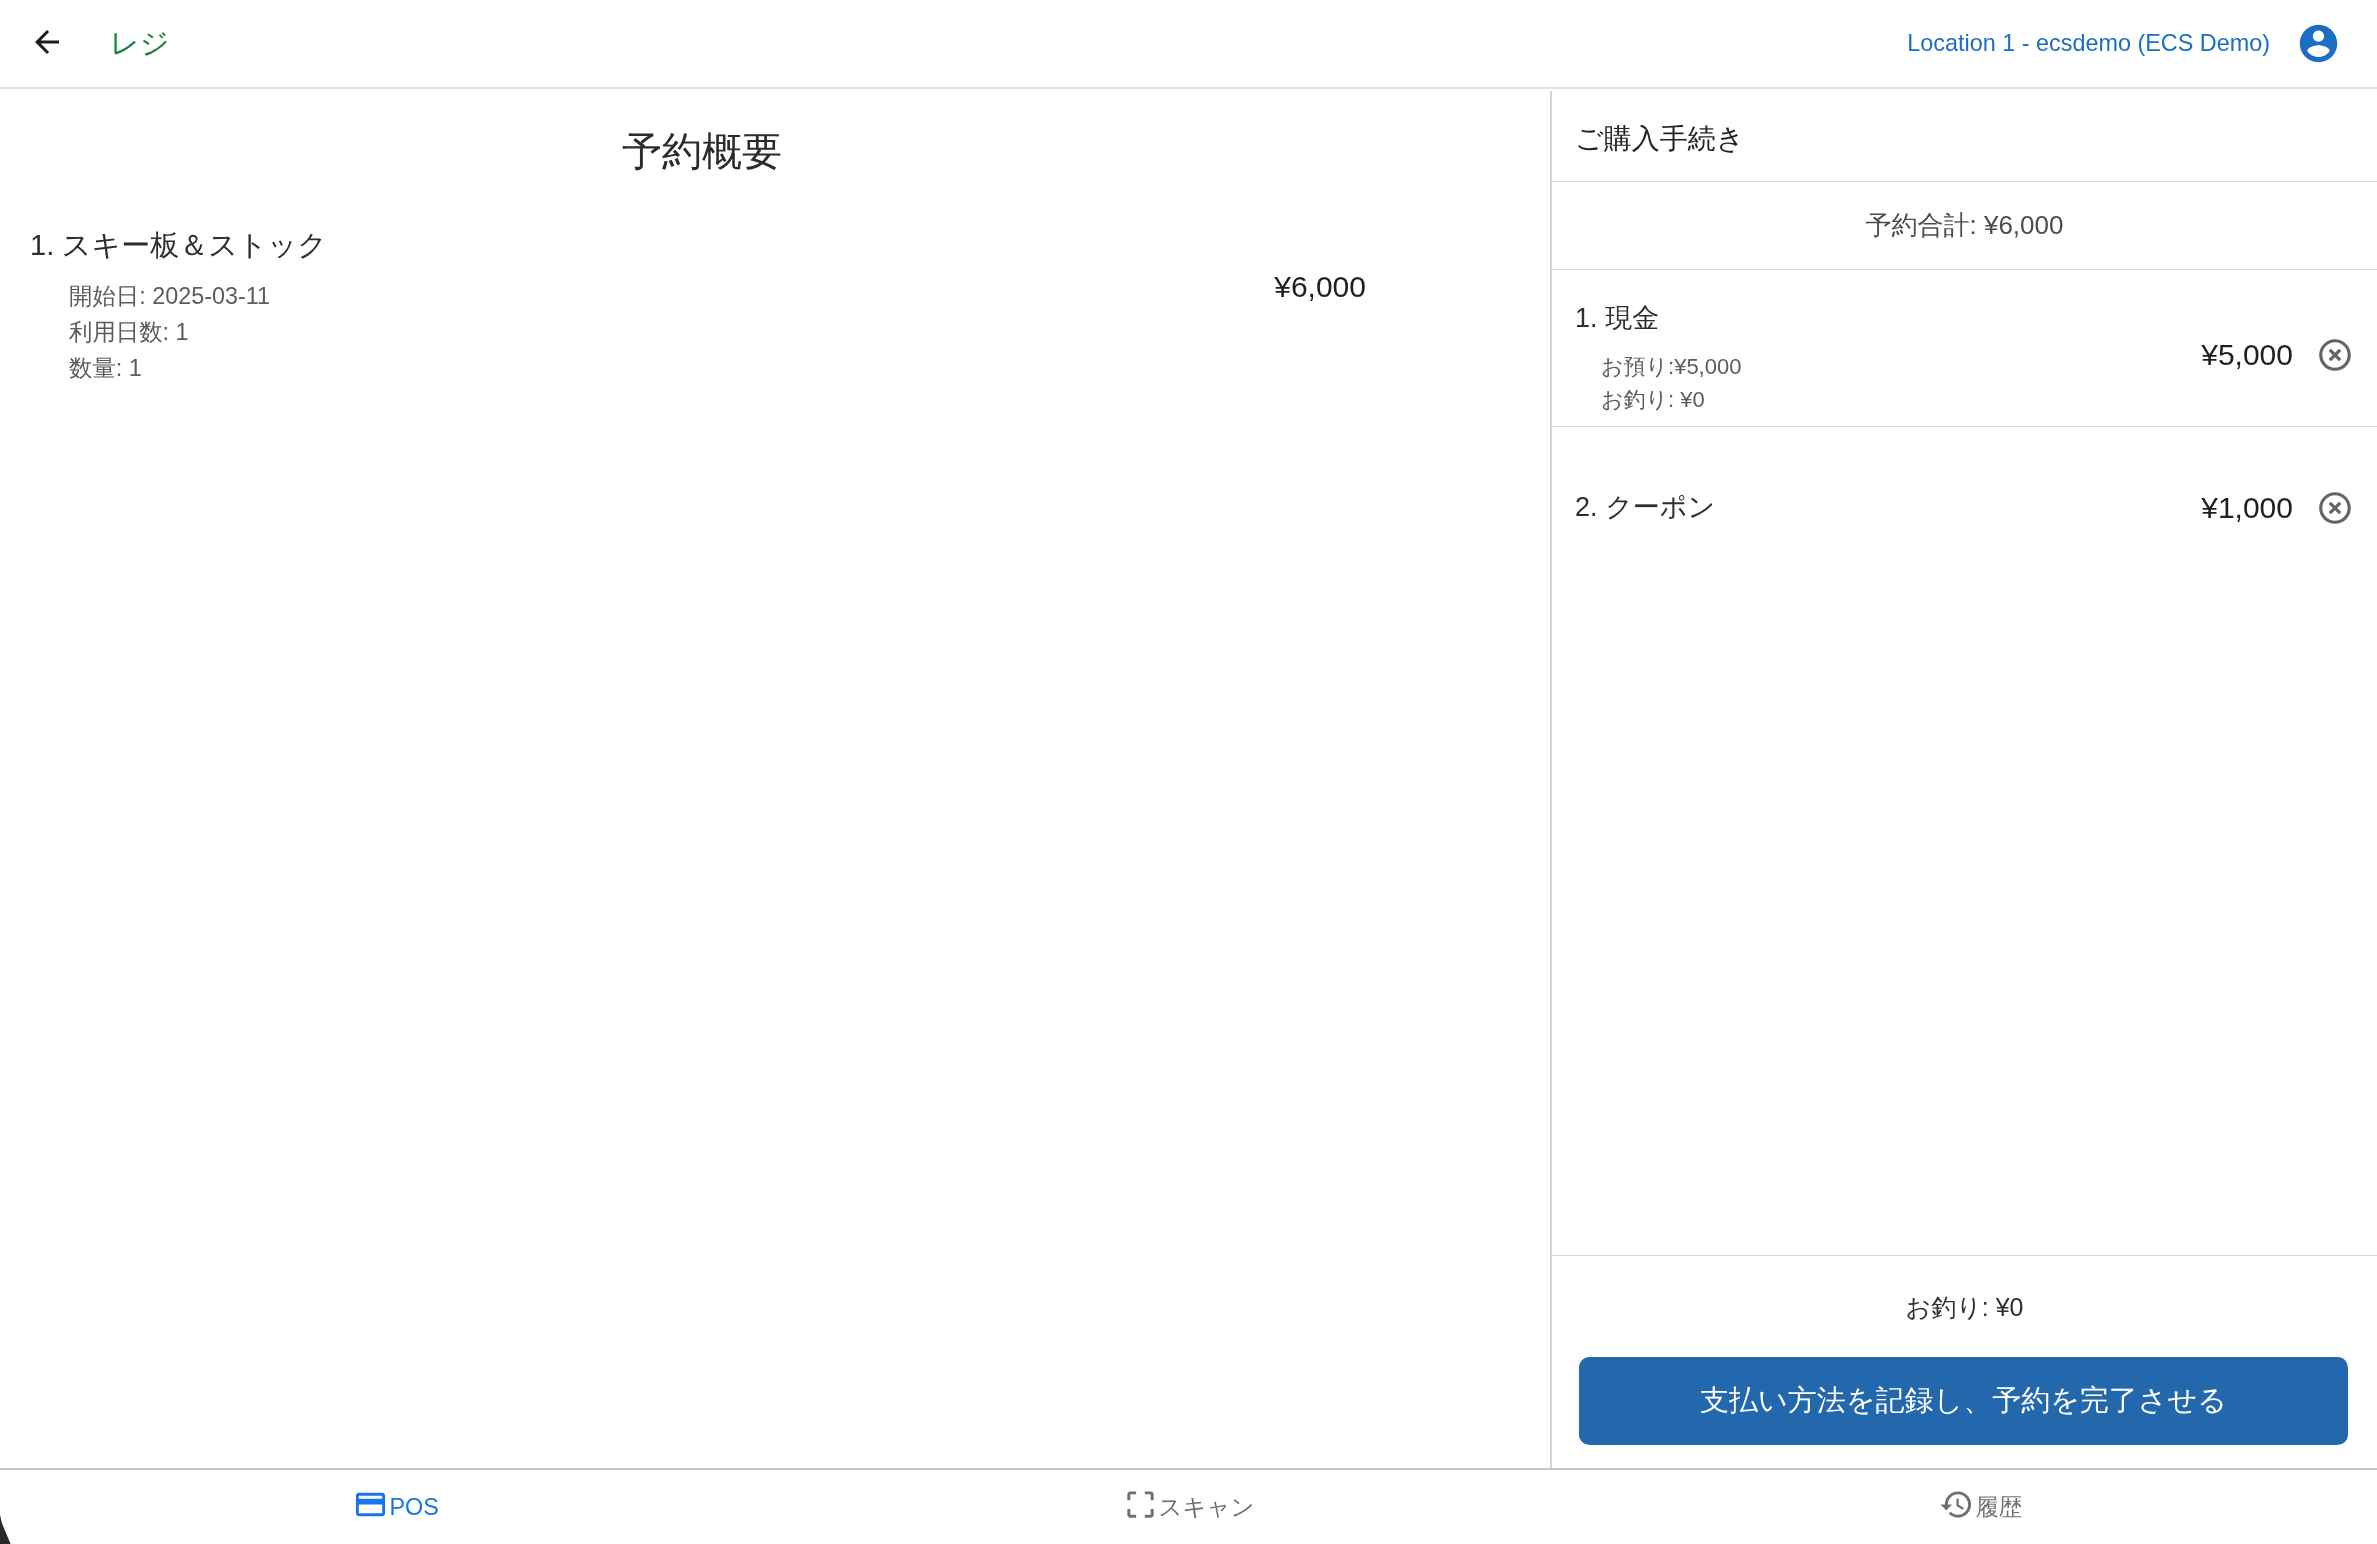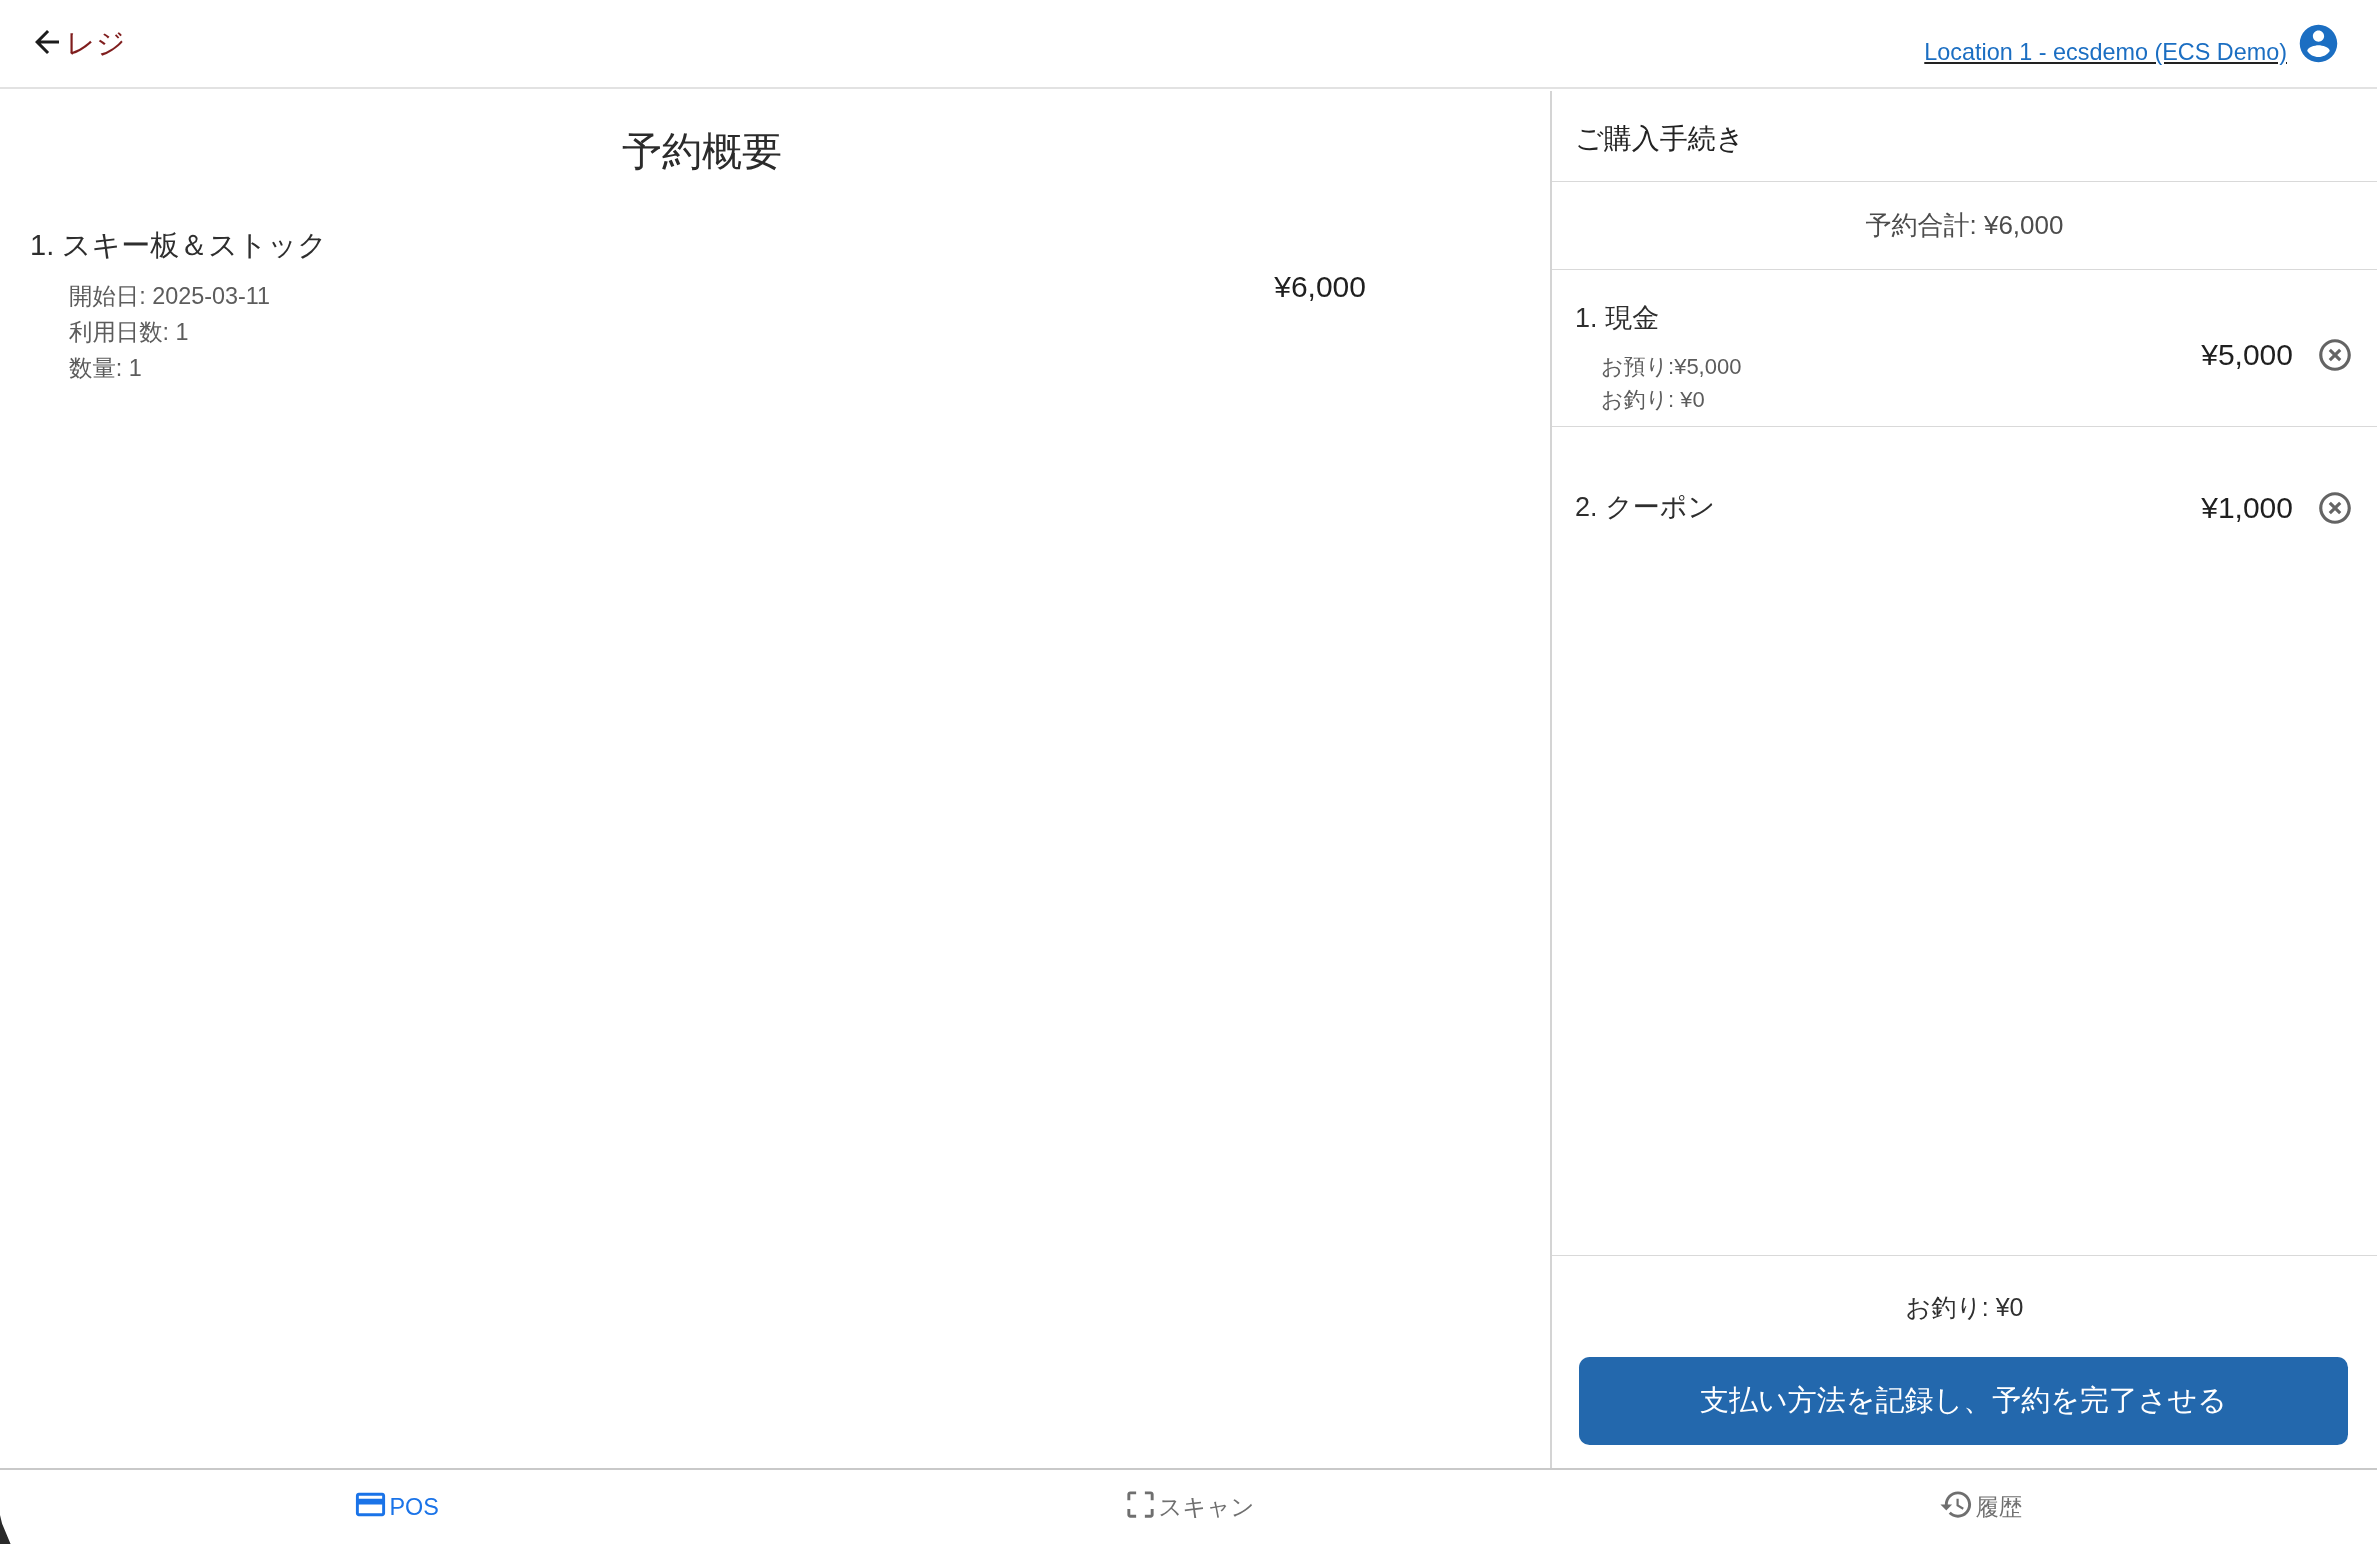--- a/index.html
+++ b/index.html
@@ -15,22 +15,22 @@
   
   .topbar {
     position:absolute; top:0; left:0; right:0; height:89px;
     border-bottom:2.3px solid #e2e2e2;
     display:flex; align-items:center;
     padding:0 36px 0 27px;
     background:#fff;
   }
   .back-btn { width:39px; height:39px; border:none; background:transparent; cursor:pointer; color:#1c1c1c; }
   .back-btn svg { width:36px; height:36px; }
-  .topbar-title { font-size:29px; color:#7f1d1d; }
-  .topbar-right { margin-left:auto; display:flex; align-items:flex-end; gap:9px;text-decoration:underline; }
+  .topbar-title { margin-left:44px; font-size:29px; color:#15803d; }
+  .topbar-right { margin-left:auto; display:flex; align-items:center; gap:26px; }
   .location-link { color:#1b6ec2; font-size:23.4px; cursor:pointer; }
   .avatar { width:45px; height:45px; color:#1b6ec2; cursor:pointer; }
   .avatar svg { width:45px; height:45px; }
 
   
   .left-panel { position:absolute; top:91px; left:0; width:1404px; bottom:76px; background:#fff; }
   .summary-title { margin-top:33px; text-align:center; font-size:40px; font-weight:400; color:#2b2b2b; }
   .summary-row {
     display:flex; justify-content:space-between; align-items:center;
     margin:44px 38px 0 35px;

